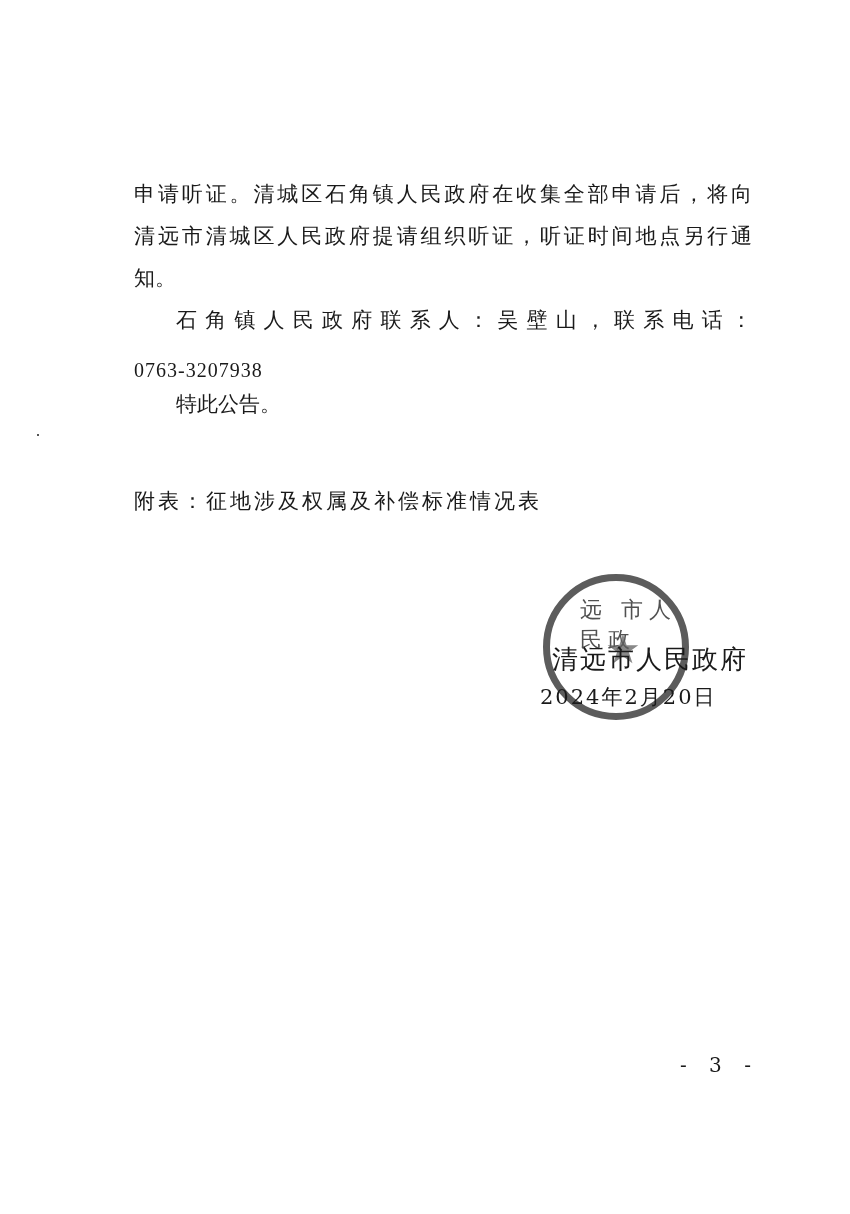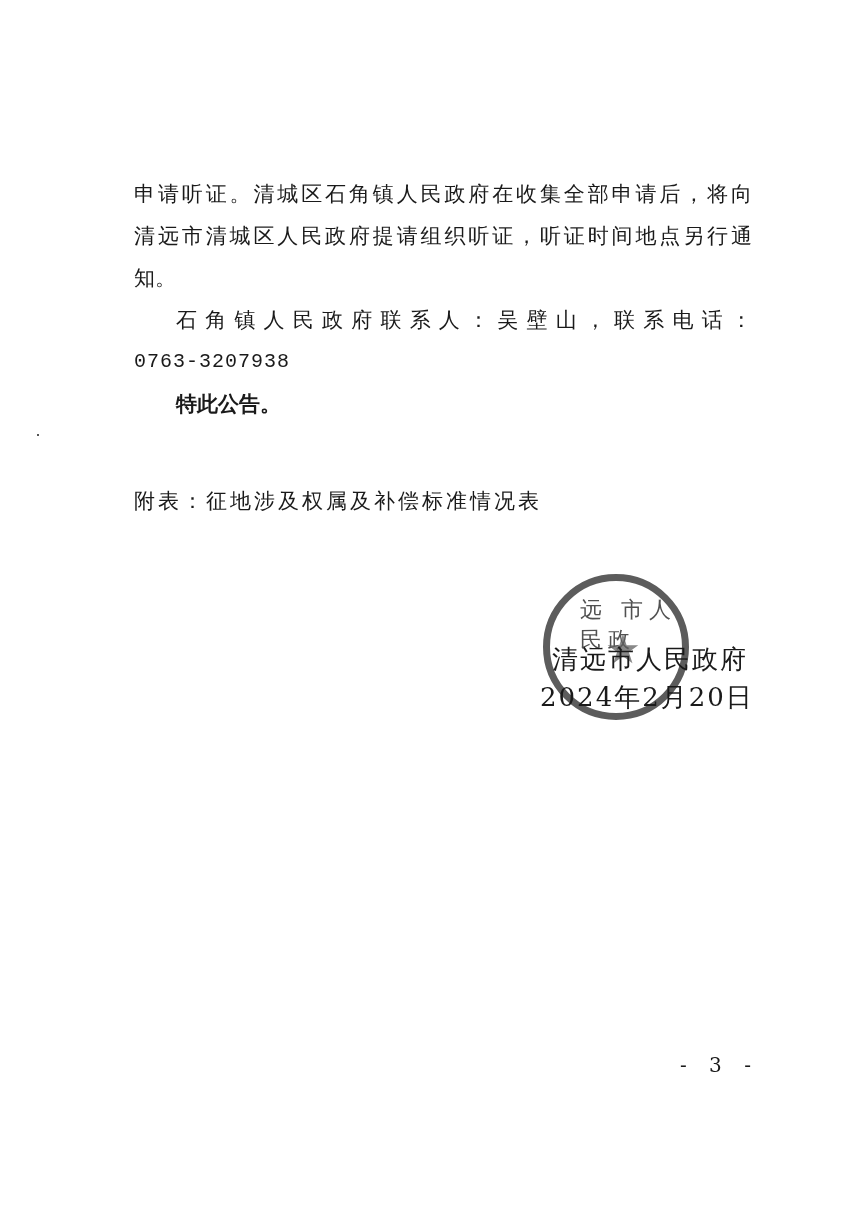--- a/index.html
+++ b/index.html
@@ -1,21 +1,21 @@
 <!DOCTYPE html>
 <html><head>
 <meta charset="utf-8">
 <style>
   html, body { margin: 0; padding: 0; background: #ffffff; }
   body { width: 850px; height: 1214px; position: relative; overflow: hidden;
          font-family: "DejaVu Serif", serif; color: #1a1a1a; }
   .line { position: absolute; font-size: 21px; white-space: nowrap; line-height: 26px; }
   .justify { width: 618px; display: flex; justify-content: space-between; }
   .justify span { display: inline-block; }
-  .mono { font-family: Liberation Mono, monospace; font-size: 20px; letter-spacing: 1px; }
+  .mono { font-family: Liberation Serif, serif; font-size: 20px; letter-spacing: 1px; margin-top: 8px; }
   .dot { position: absolute; left: 37px; top: 434px; width: 2px; height: 2px; background: #555; }
   .seal { position: absolute; left: 543px; top: 574px; width: 146px; height: 146px;
           border: 7px solid #404040; border-radius: 50%; box-sizing: border-box; opacity: 0.85; }
   .seal-arc { position: absolute; font-size: 22px; color: #333; }
   .star { position: absolute; left: 55px; top: 45px; font-size: 40px; color: #444; opacity: 0.75; }
   .page-num { position: absolute; left: 680px; top: 1053px; font-size: 20px; letter-spacing: 8px; }
 </style>
 </head>
 <body>
 
@@ -95,28 +95,28 @@
       <span>壁</span>
       <span>山</span>
       <span>，</span>
       <span>联</span>
       <span>系</span>
       <span>电</span>
       <span>话</span>
       <span>：</span>
     </div>
   <div class="line mono" style="left:134px; top:349px;">0763-3207938</div>
-  <div class="line" style="left:176px; top:391px;font-weight:bold;">特此公告。</div>
+  <div class="line" style="left:176px; top:391px;">特此公告。</div>
 
   <div class="dot"></div>
 
   <div class="line" style="left:134px; top:488px; letter-spacing:3px;">附表：征地涉及权属及补偿标准情况表</div>
 
   <div class="seal">
     <div class="seal-arc" style="left:30px; top:14px; letter-spacing:6px;">远 市人民政</div>
     <div class="star">★</div>
   </div>
 
   <div class="line" style="left:552px; top:646px; font-size:26px; letter-spacing:2px;">清远市人民政府</div>
-  <div class="line" style="left:540px; top:684px; font-size:26px; letter-spacing:2px;text-align:right;">2024年2月20日</div>
+  <div class="line" style="left:540px; top:684px; font-size:21px; letter-spacing:2px;text-align:right;">2024年2月20日</div>
 
   <div class="page-num">- 3 -</div>
 </div>
 
 </body></html>

